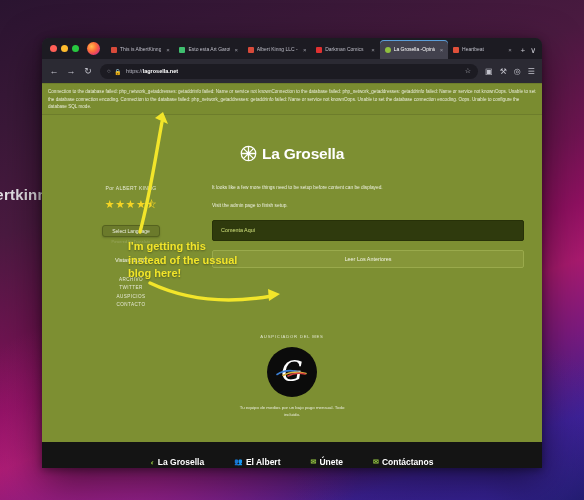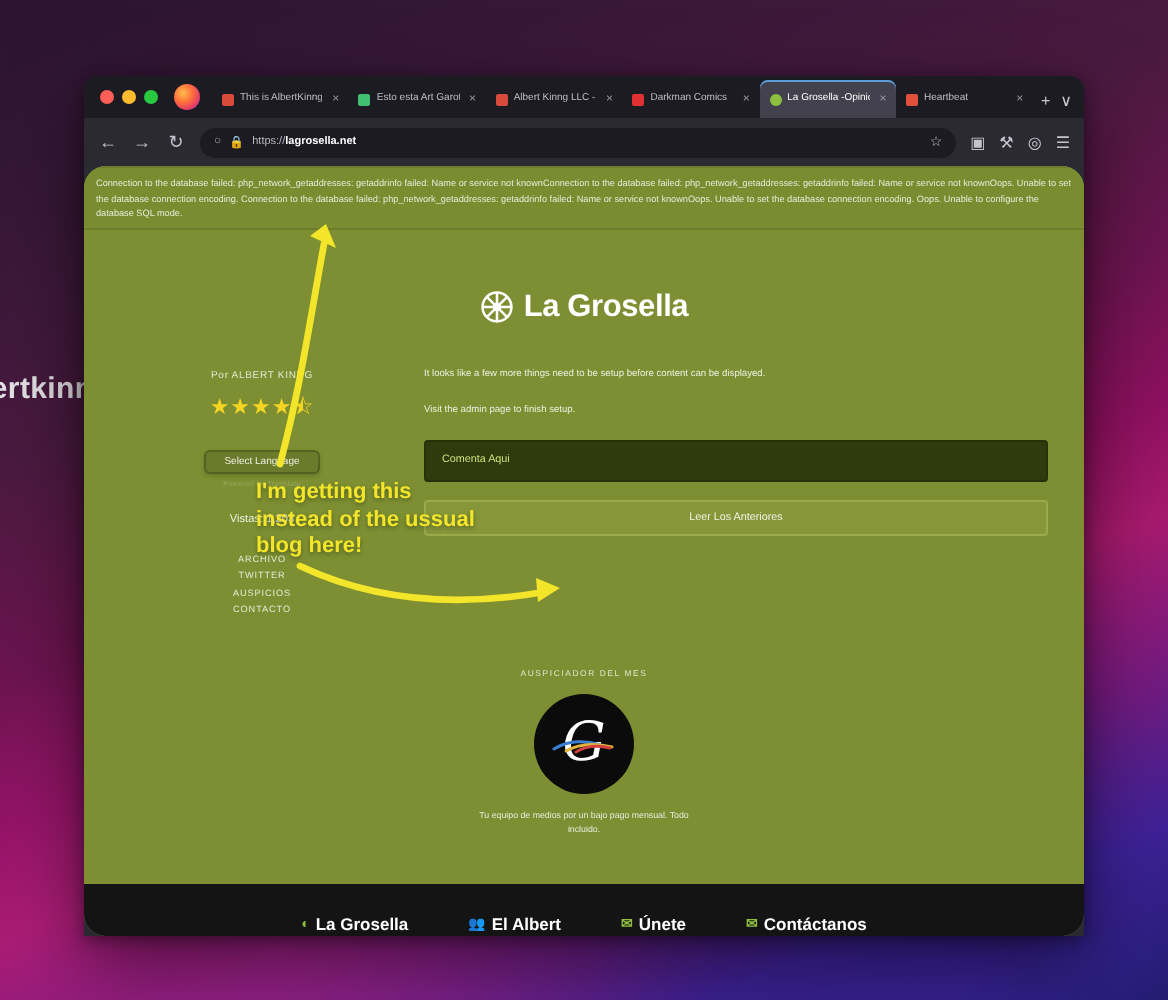--- a/index.html
+++ b/index.html
@@ -153,21 +153,20 @@
   #urlbar .star { margin-left: auto; font-size: 7px; color: #c4c4cd; }
   #nav-right { display: flex; align-items: center; gap: 7px; color: #c4c4cd; font-size: 8px; }
 
   
   #page {
     flex: 1 1 auto;
     background: #7d8f32;
     overflow: hidden;
     position: relative;
     font-family: "Liberation Sans", sans-serif;
-    border-radius: 11px;
   }
 
   #error-banner {
     padding: 4px 6px 3px 6px;
     font-size: 4.6px;
     line-height: 7.5px;
     color: #e9ecd9;
     background: #7a8c30;
     border-top: 1px solid #6d7d2b;
     border-bottom: 1px solid #6d7d2b;

